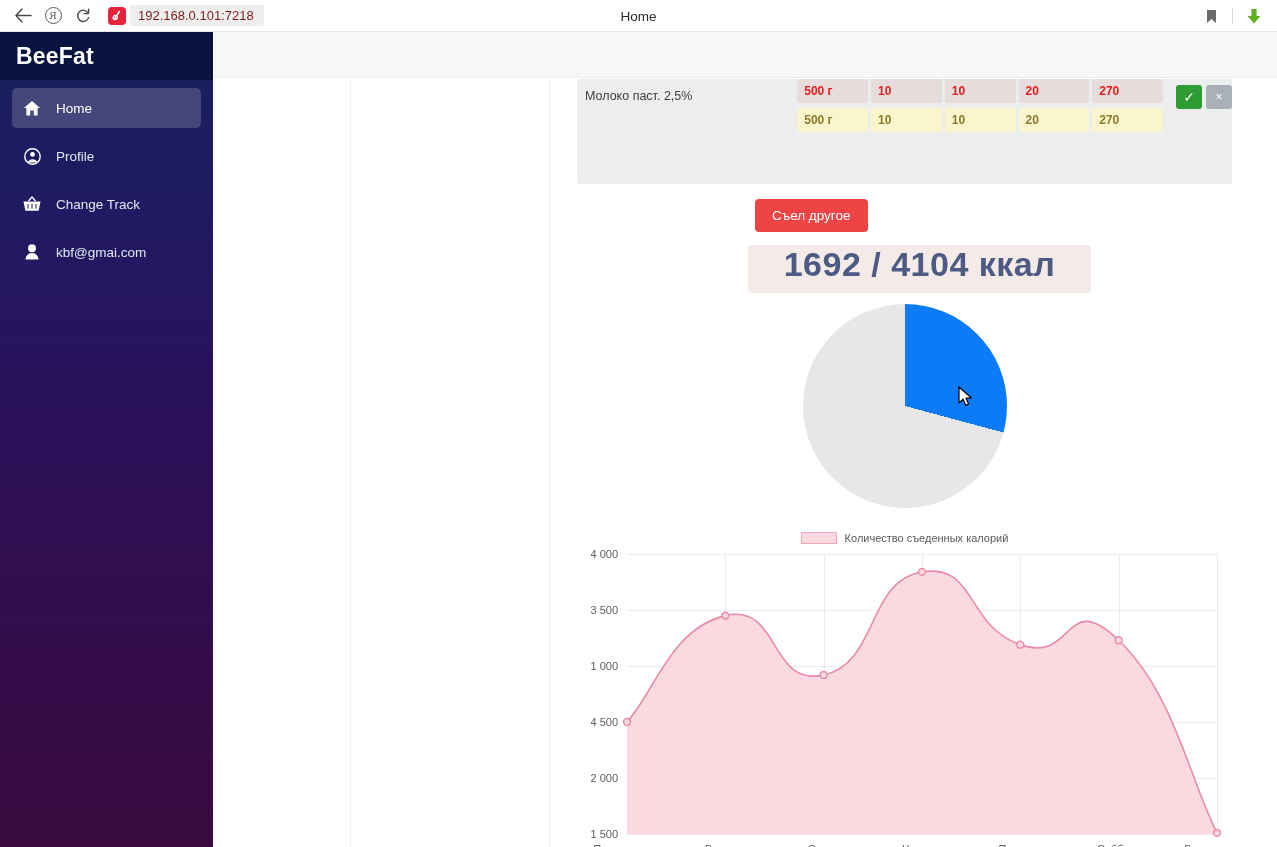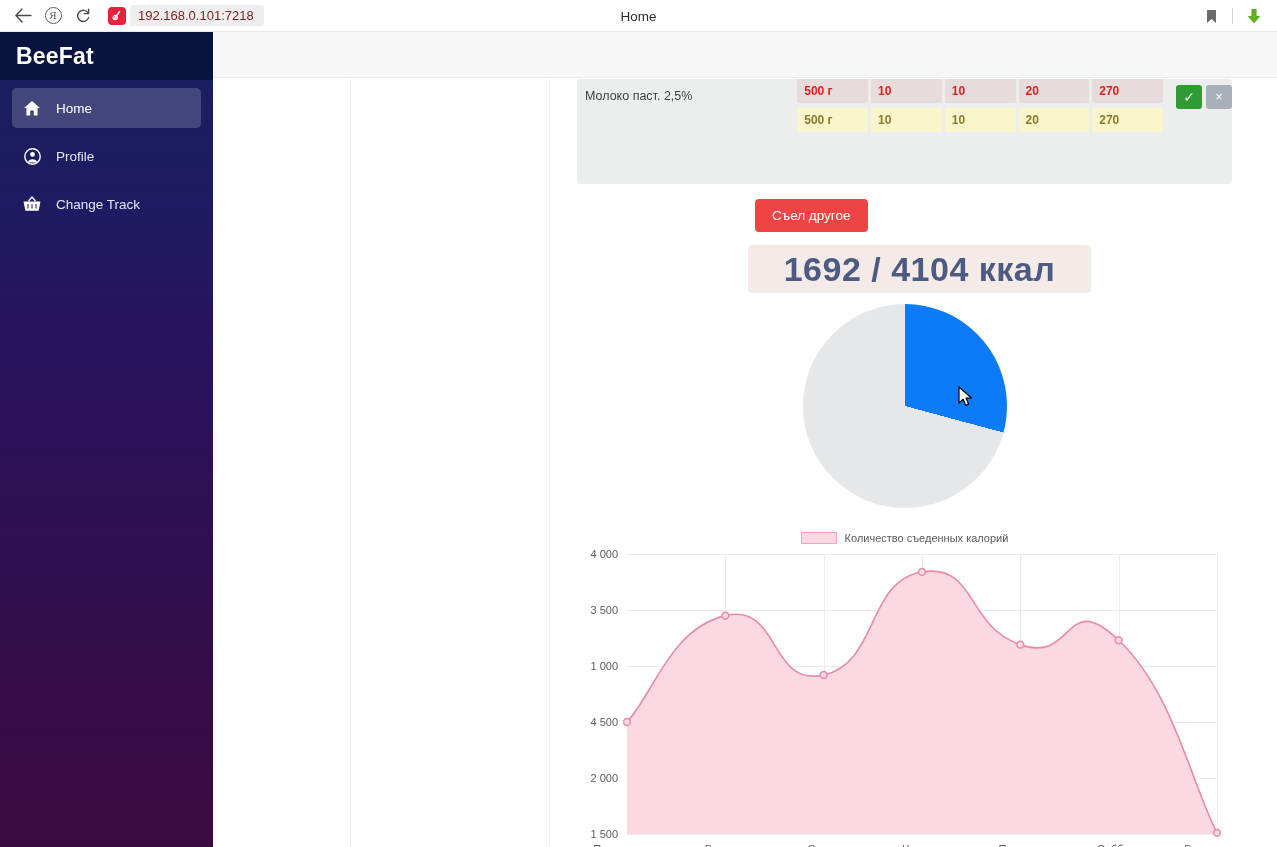--- a/index.html
+++ b/index.html
@@ -138,21 +138,21 @@
     position: absolute; left: 178px; top: 120px;
     background: #ef4444; color: #ffffff; border: none;
     border-radius: 4px; padding: 9px 17px; font-size: 13.5px;
     font-family: "Liberation Sans", sans-serif;
   }
 
   
   #calorie-banner {
     position: absolute; left: 171px; top: 166px; width: 343px; height: 48px;
     background: #f4ebe9; border-radius: 4px;
-    display: flex; align-items: center; justify-content: center;
+    display: flex; align-items: flex-start; justify-content: center;
     font-size: 34px; font-weight: bold; color: #4c5a84; letter-spacing: .5px;
   }
 
   
   #pie-wrap { position: absolute; left: 0; top: 225px; width: 655px; height: 210px; }
   #pie {
     position: absolute; left: 50%; top: 0; transform: translateX(-50%);
     width: 204px; height: 204px; border-radius: 50%;
   }
 
@@ -261,20 +261,29 @@
       <span class="nav-icon">
         <svg width="18" height="16" viewBox="0 0 18 16">
           <path d="M5.5 5 L9 1 L12.5 5" fill="none" stroke="#ffffff" stroke-width="1.3"></path>
           <path d="M0.5 5.5 L17.5 5.5 L15.6 14.8 L2.4 14.8 Z" fill="#ffffff"></path>
           <path d="M5 8 L5 12.6 M9 8 L9 12.6 M13 8 L13 12.6" stroke="#2b1159" stroke-width="1"></path>
         </svg>
       </span>
       <span>Change Track</span>
     </div>
 
+    <div class="nav-item">
+      <span class="nav-icon">
+        <svg width="14" height="16" viewBox="0 0 14 16">
+          <circle cx="7" cy="4.2" r="4" fill="#ffffff"></circle>
+          <path d="M0.4 15.6 A6.6 6.6 0 0 1 13.6 15.6 Z" fill="#ffffff"></path>
+        </svg>
+      </span>
+      <span>kbf@gmai.com</span>
+    </div>
 
   </div>
 
   <div id="content">
     <div id="topbar"></div>
     <div id="left-panel"></div>
 
     <div id="main-col">
 
       <div id="food-card">

